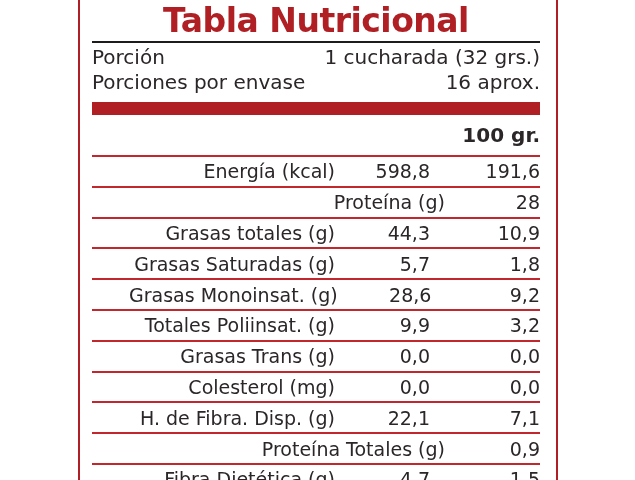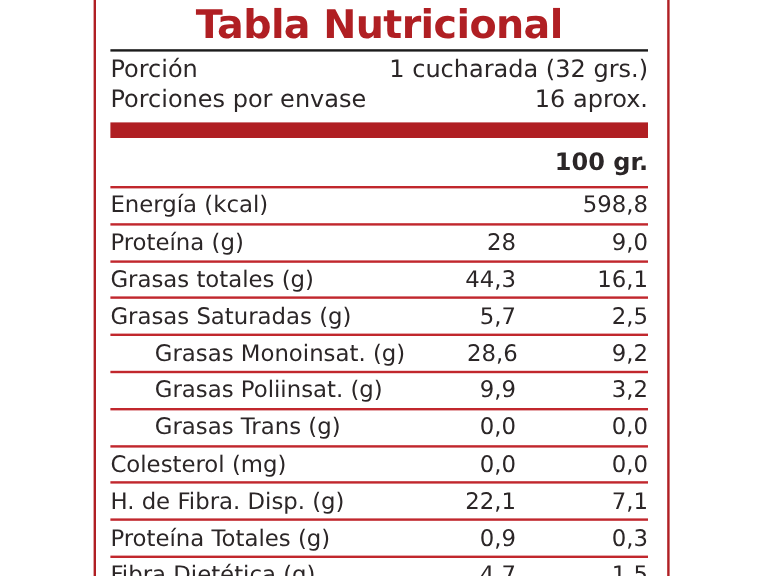--- a/index.html
+++ b/index.html
@@ -31,21 +31,21 @@
   .header-row{
     display:flex;align-items:center;box-sizing:border-box;
     height:42px;border-bottom:2px solid var(--sep);
     font-weight:bold;font-size:20px;
   }
   .row{
     display:flex;align-items:center;box-sizing:border-box;
     height:30.8px;border-bottom:2px solid var(--sep);
     font-size:19px;font-weight:500;
   }
-  .lbl{flex:1;text-align:left;white-space:nowrap;}
+  .lbl{flex:1;text-align:right;white-space:nowrap;}
   .row.indent .lbl{padding-left:37px;}
   .v{text-align:right;white-space:nowrap;}
   .v100{width:95px;}
   .v60{width:110px;}
 </style>
 </head>
 <body>
 
 <div>
   <div class="vline left"></div>
@@ -70,43 +70,43 @@
 
     <div class="header-row">
       <span class="lbl"></span>
       <span class="v v100">100 gr.</span>
     </div>
 
     <div id="rows">
         <div class="row">
           <span class="lbl">Energía (kcal)</span>
           <span class="v v100">598,8</span>
+          <span class="v v60">191,6</span>
         </div>
         <div class="row">
           <span class="lbl">Proteína (g)</span>
           <span class="v v100">28</span>
-          <span class="v v60">9,0</span>
         </div>
         <div class="row">
           <span class="lbl">Grasas totales (g)</span>
           <span class="v v100">44,3</span>
-          <span class="v v60">16,1</span>
+          <span class="v v60">10,9</span>
         </div>
         <div class="row">
           <span class="lbl">Grasas Saturadas (g)</span>
           <span class="v v100">5,7</span>
-          <span class="v v60">2,5</span>
+          <span class="v v60">1,8</span>
         </div>
         <div class="row indent">
           <span class="lbl">Grasas Monoinsat. (g)</span>
           <span class="v v100">28,6</span>
           <span class="v v60">9,2</span>
         </div>
         <div class="row indent">
-          <span class="lbl">Grasas Poliinsat. (g)</span>
+          <span class="lbl">Totales Poliinsat. (g)</span>
           <span class="v v100">9,9</span>
           <span class="v v60">3,2</span>
         </div>
         <div class="row indent">
           <span class="lbl">Grasas Trans (g)</span>
           <span class="v v100">0,0</span>
           <span class="v v60">0,0</span>
         </div>
         <div class="row">
           <span class="lbl">Colesterol (mg)</span>
@@ -114,21 +114,20 @@
           <span class="v v60">0,0</span>
         </div>
         <div class="row">
           <span class="lbl">H. de Fibra. Disp. (g)</span>
           <span class="v v100">22,1</span>
           <span class="v v60">7,1</span>
         </div>
         <div class="row">
           <span class="lbl">Proteína Totales (g)</span>
           <span class="v v100">0,9</span>
-          <span class="v v60">0,3</span>
         </div>
         <div class="row">
           <span class="lbl">Fibra Dietética (g)</span>
           <span class="v v100">4,7</span>
           <span class="v v60">1,5</span>
         </div>
         <div class="row"></div>
       </div>
   </div>
 </div>

